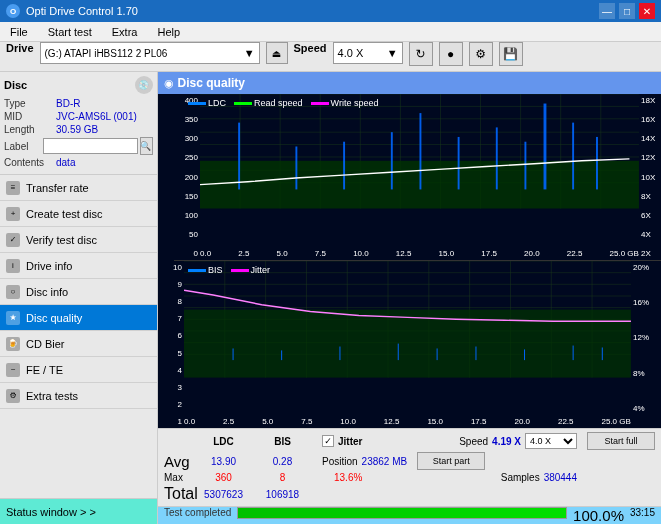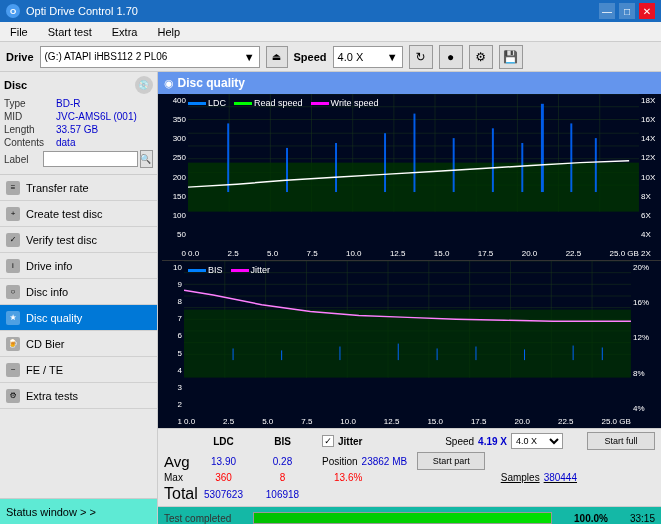--- a/index.html
+++ b/index.html
@@ -61,21 +61,21 @@
     .menu-item {
       padding: 2px 6px;
       cursor: pointer;
     }
 
     
     .drive-bar {
       background: #e8e8e8;
       height: 30px;
       display: flex;
-      align-items: center;
+      align-items: flex-start;
       padding: 0 6px;
       gap: 6px;
       border-bottom: 1px solid #ccc;
     }
     .drive-label { font-weight: bold; font-size: 11px; }
     .drive-select {
       display: flex; align-items: center;
       background: white;
       border: 1px solid #999;
       height: 22px;
@@ -260,21 +260,21 @@
     .legend-item {
       display: flex; align-items: center; gap: 2px; font-size: 9px; color: white;
     }
     .legend-color {
       width: 18px; height: 3px;
     }
 
     
     .upper-chart {
       position: absolute;
-      top: 0; left: 4px; right: 0;
+      top: 0; left: 16px; right: 0;
       height: 50%;
       border-bottom: 1px solid #333;
     }
 
     
     .lower-chart {
       position: absolute;
       bottom: 0; left: 0; right: 8px;
       height: 50%;
     }
@@ -387,44 +387,44 @@
       border: 1px solid #999;
       height: 18px;
       width: 68px;
       font-size: 9px;
       cursor: pointer;
       display: flex; align-items: center; justify-content: center;
     }
 
     
     .progress-bar-container {
-      background: #14b8a6;
+      background: #7dd3fc;
       height: 18px;
       border-top: 1px solid #ccc;
       display: flex;
-      align-items: flex-end;
+      align-items: flex-start;
       padding: 0 6px;
-      gap: 22px;
+      gap: 6px;
       flex-shrink: 0;
     }
     .status-text { font-size: 10px; color: #333; }
     .progress-bar {
       flex: 1;
       height: 12px;
       background: #c0c0c0;
       border: 1px solid #999;
       position: relative;
       overflow: hidden;
     }
     .progress-fill {
       position: absolute;
       left: 0; top: 0; bottom: 0;
       background: linear-gradient(to right, #00c000, #00e000);
     }
-    .progress-pct { font-size: 10px; font-weight: bold; }
+    .progress-pct { font-size: 15px; font-weight: normal; }
     .time-text { font-size: 10px; }
   </style>
 </head>
 <body>
 
 <div class="title-bar">
   <div class="title-bar-left">
     <div class="title-icon">O</div>
     <span>Opti Drive Control 1.70</span>
   </div>
@@ -472,30 +472,30 @@
       <div class="disc-row">
         <span class="disc-field-label">Type</span>
         <span class="disc-field-value">BD-R</span>
       </div>
       <div class="disc-row">
         <span class="disc-field-label">MID</span>
         <span class="disc-field-value">JVC-AMS6L (001)</span>
       </div>
       <div class="disc-row">
         <span class="disc-field-label">Length</span>
-        <span class="disc-field-value">33.57 GB</span>
-      </div>
-      <div class="disc-row">
-        <span class="disc-field-label">Contents</span>
-        <span class="disc-field-value">data</span>
+        <span class="disc-field-value">30.59 GB</span>
       </div>
       <div class="disc-row label-input-row">
         <span class="disc-field-label">Label</span>
         <input class="label-input" type="text" style="">
         <div class="label-btn">🔍</div>
+      </div>
+      <div class="disc-row">
+        <span class="disc-field-label">Contents</span>
+        <span class="disc-field-value">data</span>
       </div>
     </div>
 
     <div class="nav-items">
       <div class="nav-item">
         <div class="nav-icon">≡</div>
         <span>Transfer rate</span>
       </div>
       <div class="nav-item">
         <div class="nav-icon">+</div>
@@ -738,21 +738,21 @@
           <div class="jitter-checkbox">✓</div>
           <span class="data-col-header">Jitter</span>
         </div>
         <div style="display:flex;gap:4px;align-items:center;margin-left:8px;">
           <span>Speed</span>
           <span class="speed-val" style="color:#0000cc;font-size:10px;font-weight:bold;">4.19 X</span>
           <select class="speed-select-small">
             <option>4.0 X</option>
           </select>
         </div>
-        <div class="buttons-col" style="margin-left:20px;">
+        <div class="buttons-col" style="margin-left:6px;">
           <button class="action-btn">Start full</button>
         </div>
       </div>
       <div class="data-row">
         <div style="width:28px; font-size:15px;">Avg</div>
         <div class="data-col">
           <span class="data-col-val">13.90</span>
         </div>
         <div class="data-col">
           <span class="data-col-val">0.28</span>
@@ -771,21 +771,21 @@
         <div style="width:28px; font-size:10px;">Max</div>
         <div class="data-col">
           <span class="data-col-val red">360</span>
         </div>
         <div class="data-col">
           <span class="data-col-val red">8</span>
         </div>
         <div style="flex:1; margin-left:20px;">
           <span class="data-col-val red">13.6%</span>
         </div>
-        <div style="display:flex;flex-direction:column;gap:1px;margin-left:8px;text-decoration:underline;">
+        <div style="display:flex;flex-direction:column;gap:1px;margin-left:8px;">
           <div class="speed-row">
             <span>Samples</span>
             <span class="speed-val">380444</span>
           </div>
         </div>
         <div style="width:74px;"></div>
       </div>
       <div class="data-row">
         <div style="width:28px; font-size:16px;">Total</div>
         <div class="data-col">

